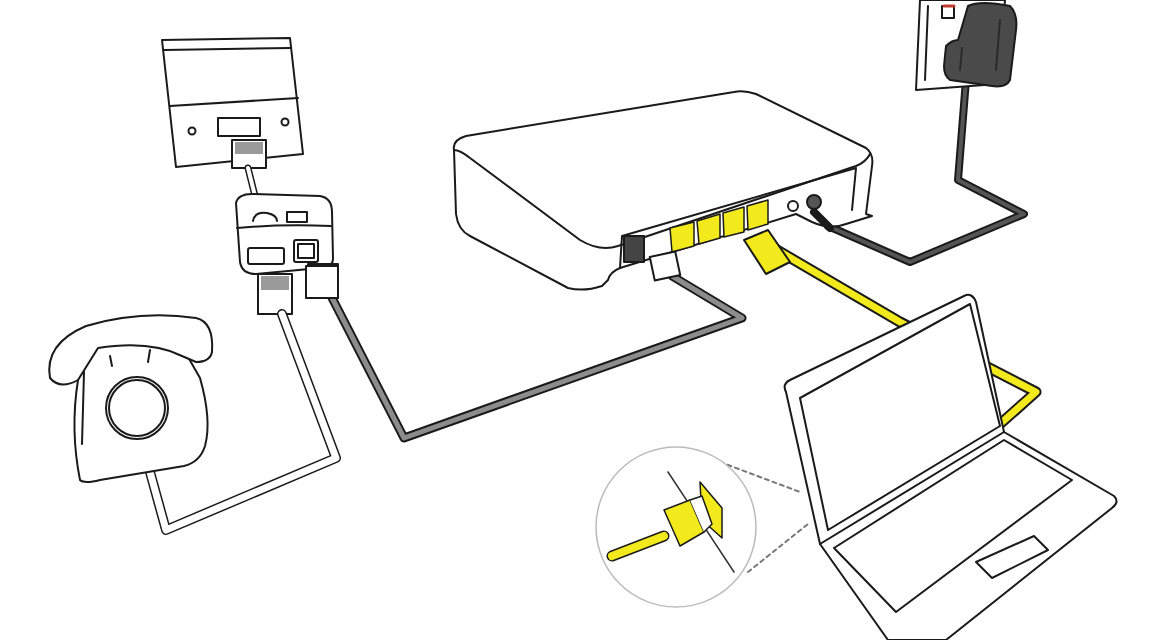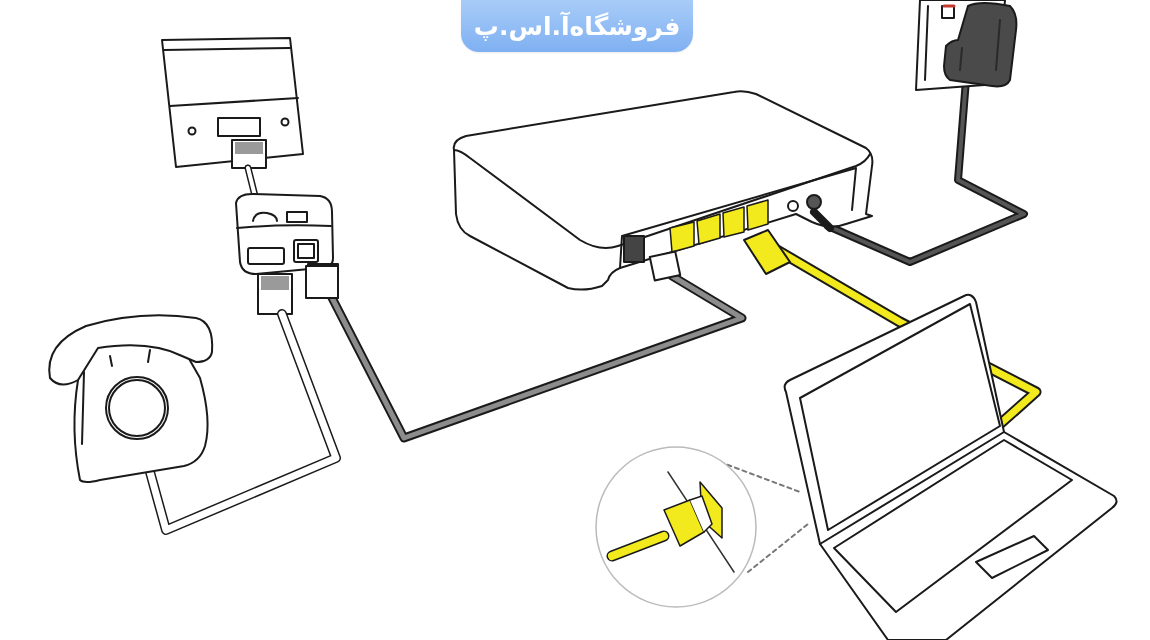--- a/index.html
+++ b/index.html
@@ -115,16 +115,13 @@
         <path d="M668 472 L734 572" stroke="#333333" stroke-width="1.5"></path>
         <path d="M700 482 L722 508 L722 538 L702 520 Z" fill="#f2ea1c" stroke="#1a1a1a" stroke-width="1.5"></path>
         <path d="M612 556 L664 536" stroke="#1a1a1a" stroke-width="11"></path>
         <path d="M612 556 L664 536" stroke="#f2ea1c" stroke-width="8"></path>
         <path d="M664 510 L690 500 L704 532 L680 546 Z" fill="#f2ea1c" stroke="#1a1a1a" stroke-width="1.5"></path>
         <path d="M690 500 L702 496 L712 524 L704 532" fill="#ffffff" stroke="#1a1a1a" stroke-width="1.5"></path>
       </g>
     </g>
   </svg>
 
-  <div class="badge">
-    <span>فروشگاه‌آ.اس.پ</span>
-  </div>
 </div>
 
 </body></html>

